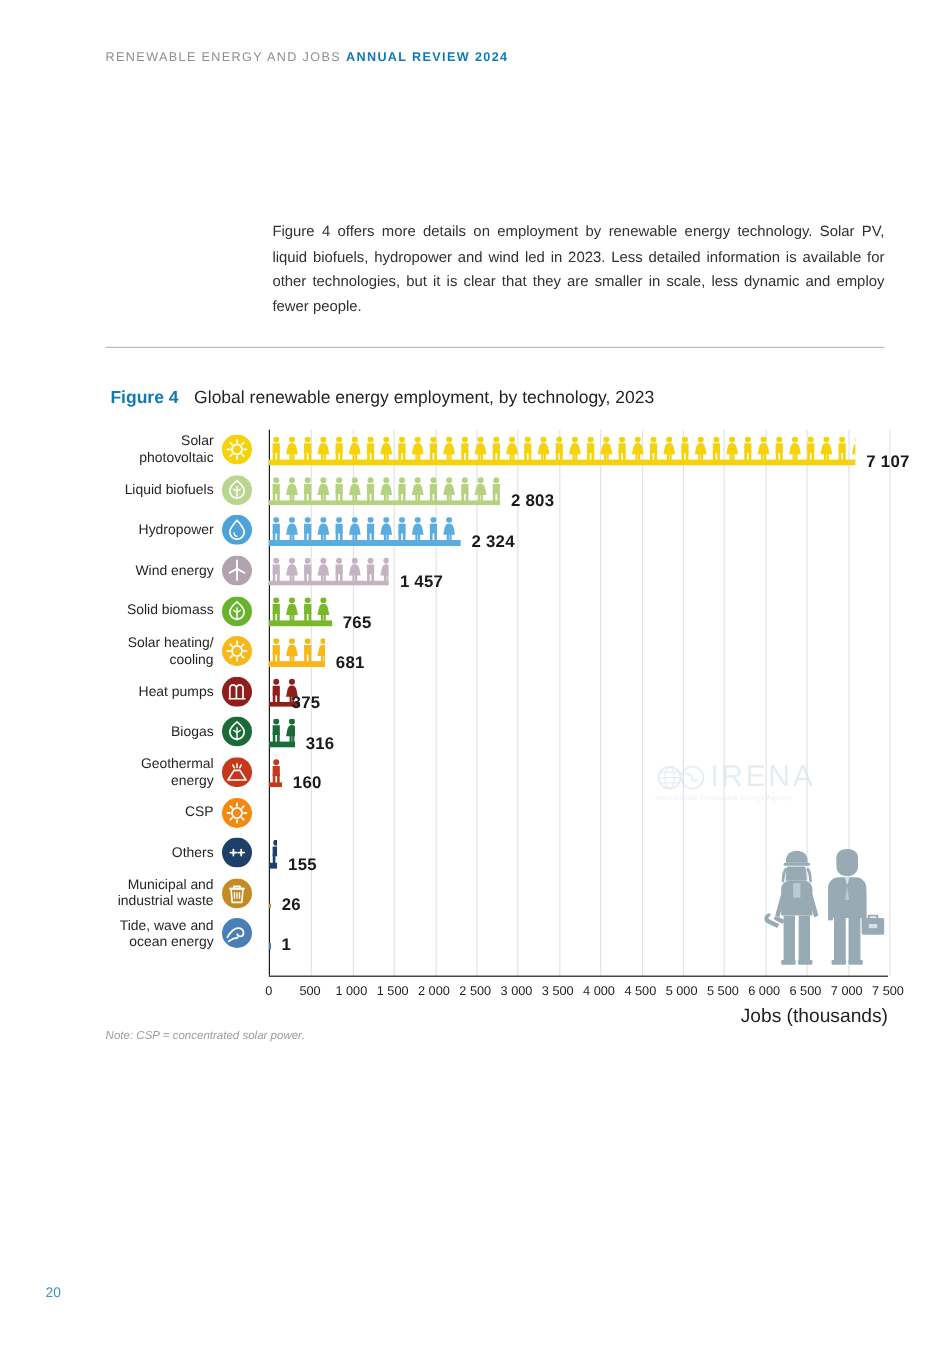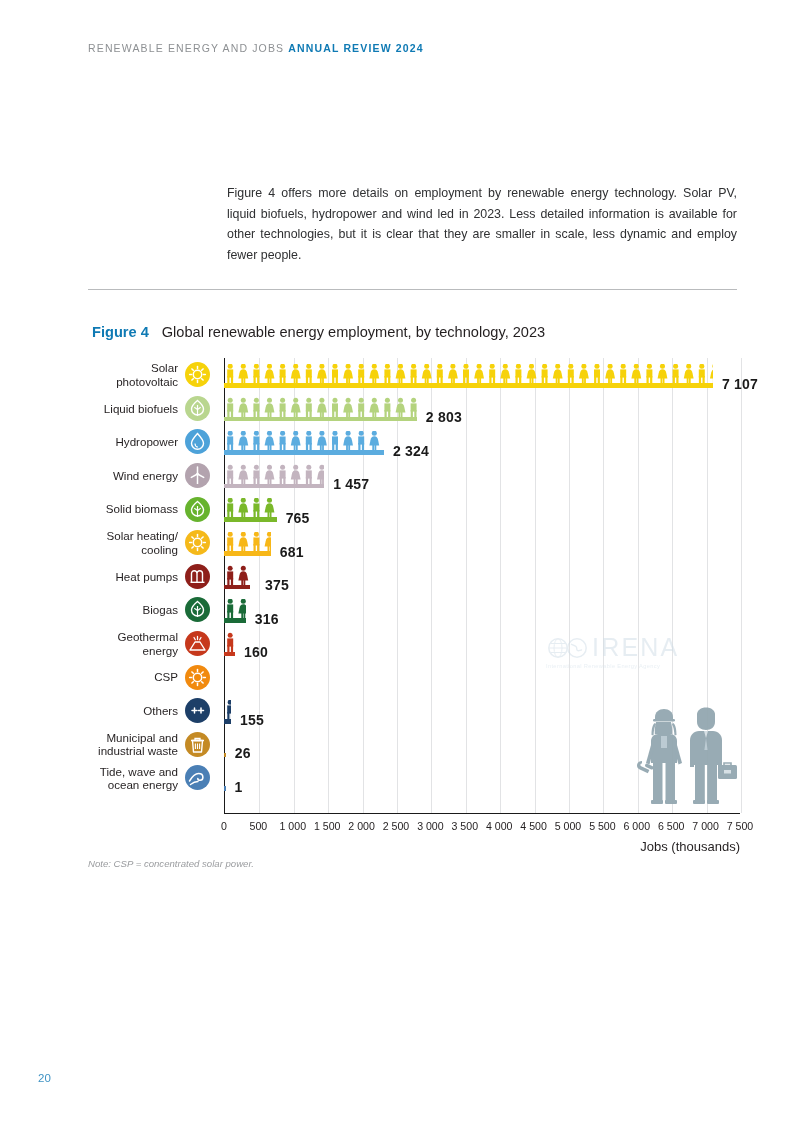--- a/index.html
+++ b/index.html
@@ -108,21 +108,21 @@
   
   .ticks{
     position:absolute;left:136px;top:462px;width:516px;height:16px;
   }
   .ticks span{
     position:absolute;top:0;font-size:10.6px;color:#231f20;
     transform:translateX(-50%);white-space:nowrap;
   }
   .axistitle{
     position:absolute;left:0;top:481px;width:652px;text-align:right;
-    font-size:13px;color:#231f20;
+    font-size:16px;color:#231f20;
   }
 
   .note{
     position:absolute;left:88px;top:858px;
     font-size:9.6px;font-style:italic;color:#9a9c9f;
   }
   .pageno{
     position:absolute;left:38px;top:1072px;
     font-size:11.5px;color:#3f93c4;
   }
@@ -906,21 +906,21 @@
                   </g>
                   <g transform="translate(26.2,0)">
                     <circle cx="6.2" cy="3.2" r="2.5" fill="#8e1f1a"></circle>
                     <path d="M3.2 6.4h6v8.2h-6z" fill="#8e1f1a"></path>
                     <rect x="3.3" y="13" width="2.2" height="8" fill="#8e1f1a"></rect>
                     <rect x="6.9" y="13" width="2.2" height="8" fill="#8e1f1a"></rect>
                   </g>
                 </svg></div>
               <div class="barbase" style="background: rgb(142, 31, 26);"></div>
             </div>
-            <div class="value" style="left: 41px;">375</div>
+            <div class="value" style="left: 19px;">375</div>
           </div>
         </div>
         <div class="row">
           <div class="label"><span>Biogas</span></div>
           <div class="icon">
             <svg width="25" height="25" viewBox="0 0 25 25">
               <circle cx="12.5" cy="12.5" r="12.5" fill="#1a6b38"></circle>
               <path d="M12.5 4.5c4 3.2 6 6 6 8.6 0 3.4-2.7 5.9-6 5.9s-6-2.5-6-5.9c0-2.6 2-5.4 6-8.6z" fill="none" stroke="#fff" stroke-width="1.4"></path>
               <line x1="12.5" y1="9" x2="12.5" y2="20" stroke="#fff" stroke-width="1.2"></line>
               <line x1="12.5" y1="13.5" x2="9.3" y2="11.3" stroke="#fff" stroke-width="1.1"></line>

